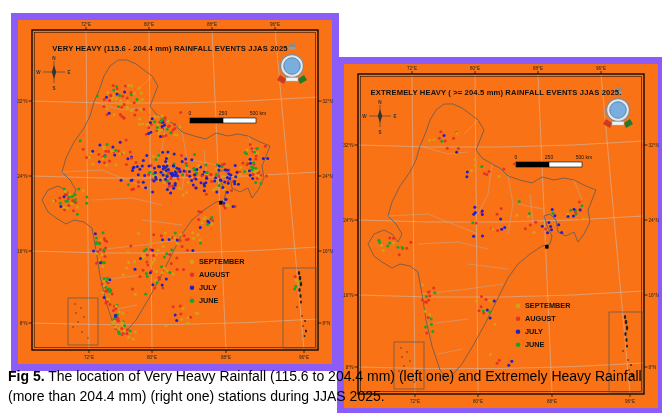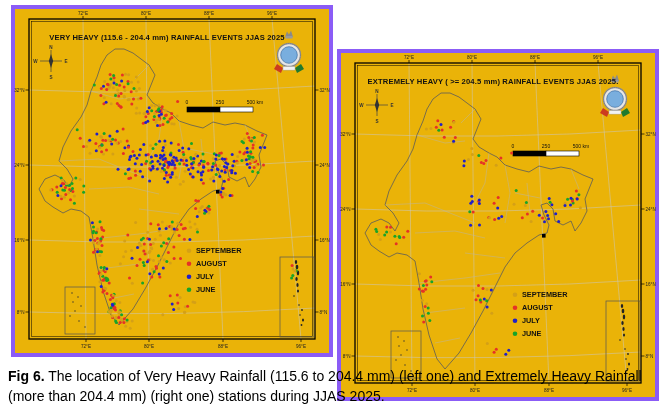--- a/index.html
+++ b/index.html
@@ -1,19 +1,19 @@
 <!DOCTYPE html>
 <html><head>
 <meta charset="utf-8">
 <style>
   html,body{margin:0;padding:0;}
   body{width:662px;height:413px;background:#ffffff;position:relative;
        font-family:"Liberation Sans",sans-serif;}
-  .panel{position:absolute;top:5px;width:314px;height:344px;
-         border:4px solid #8b5cf6;background:#eab308;box-sizing:content-box;}
+  .panel{position:absolute;top:13px;width:314px;height:344px;
+         border:7px solid #8b5cf6;background:#f97316;box-sizing:content-box;}
   #panel-left{left:11px;}
   #panel-right{left:337px;margin-top:44px;}
   .panel svg{display:block;overflow:visible;}
   text{font-family:"Liberation Sans",sans-serif;}
   .map-title{font-size:7.6px;font-weight:bold;fill:#111;letter-spacing:.15px;}
   .tick{font-size:4.6px;fill:#222;}
   .legend-label{font-size:7.3px;font-weight:bold;fill:#111;}
   .scale-label{font-size:5px;fill:#111;}
   .compass-label{font-size:4.6px;fill:#333;font-weight:bold;}
   .caption{position:absolute;left:8px;top:366px;width:650px;
@@ -1001,14 +1001,14 @@
         <text x="181" y="257" class="legend-label">AUGUST</text>
         <circle cx="174" cy="267.7" r="2.3" fill="#2020C8"></circle>
         <text x="181" y="270" class="legend-label">JULY</text>
         <circle cx="174" cy="280.7" r="2.3" fill="#18A428"></circle>
         <text x="181" y="283" class="legend-label">JUNE</text>
       </g>
   </svg>
 </div>
 
 <div class="caption">
-  <b>Fig 6.</b><span> The location of Very Heavy Rainfall (115.6 to 204.4 mm) (left one) and Extremely Heavy Rainfall (more than 204.4 mm) (right one) stations during JJAS 2025.</span>
+  <b>Fig 5.</b><span> The location of Very Heavy Rainfall (115.6 to 204.4 mm) (left one) and Extremely Heavy Rainfall (more than 204.4 mm) (right one) stations during JJAS 2025.</span>
 </div>
 
 </body></html>

